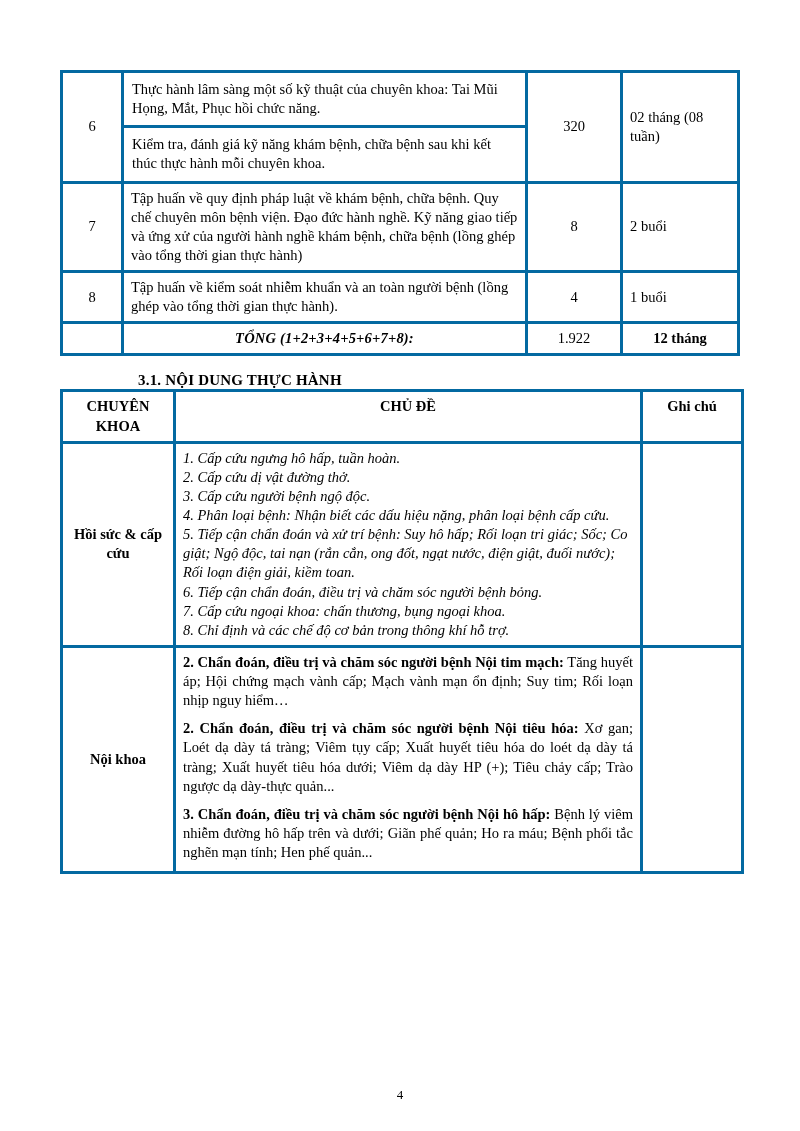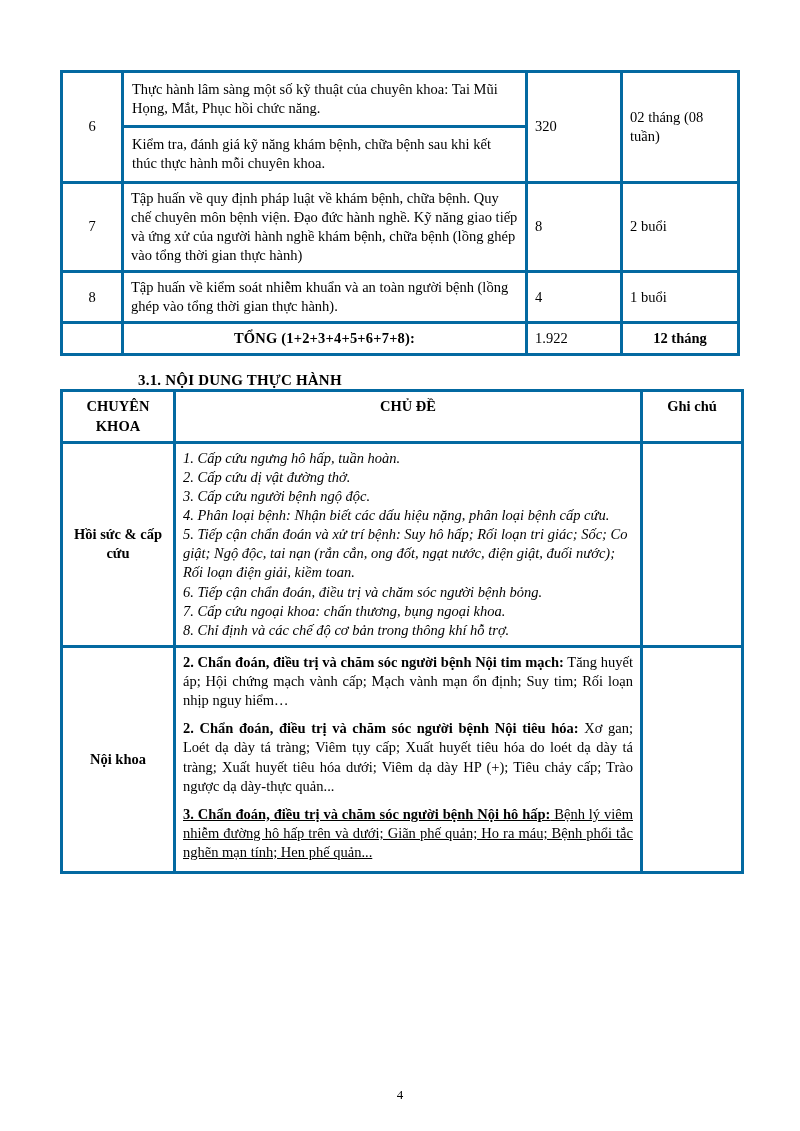--- a/index.html
+++ b/index.html
@@ -33,30 +33,31 @@
     border: 3px solid #0369a1;
     vertical-align: middle;
     padding: 5px 7px;
     font-size: 14.5px;
     line-height: 1.32;
   }
 
   
   .t1 .c-num { width: 44px; text-align: center; }
   .t1 .c-body { width: 385px; }
-  .t1 .c-hours { width: 78px; text-align: left; }
+  .t1 .c-hours { width: 78px; text-align: center; }
   .t1 .c-time { width: 100px; }
 
   .t1 td.c-body { vertical-align: top; }
   .t1 td.sub-cell { padding: 7px 8px; }
 
   .total-label {
     text-align: center;
     font-weight: bold;
     letter-spacing: 0.2px;
+    font-style: italic;
   }
   .total-value { text-align: center; font-weight: normal; }
   .total-time { text-align: center; font-weight: bold; }
 
   .heading-1 {
     font-weight: bold;
     font-size: 15px;
     margin: 16px 0 0 78px;
     letter-spacing: 0.2px;
   }
@@ -74,21 +75,21 @@
   .t2 .c-note { width: 84px; vertical-align: top; }
   .t2 th {
     text-align: center;
     font-weight: bold;
     font-size: 14.5px;
     padding: 9px 6px;
   }
   .t2 td { font-size: 14.3px; line-height: 1.36; }
   .t2 .topic-list p { margin: 0; font-style: italic; }
   .t2 .topic-para { margin: 0 0 9px 0; text-align: justify; }
-  .t2 .topic-para:last-child { margin-bottom: 4px; text-decoration: underline; }
+  .t2 .topic-para:last-child { margin-bottom: 4px; }
   .t2 .topic-para b { font-weight: bold; }
 
   .page-number {
     position: absolute;
     bottom: 28px;
     left: 0;
     width: 800px;
     text-align: center;
     font-size: 13px;
   }

